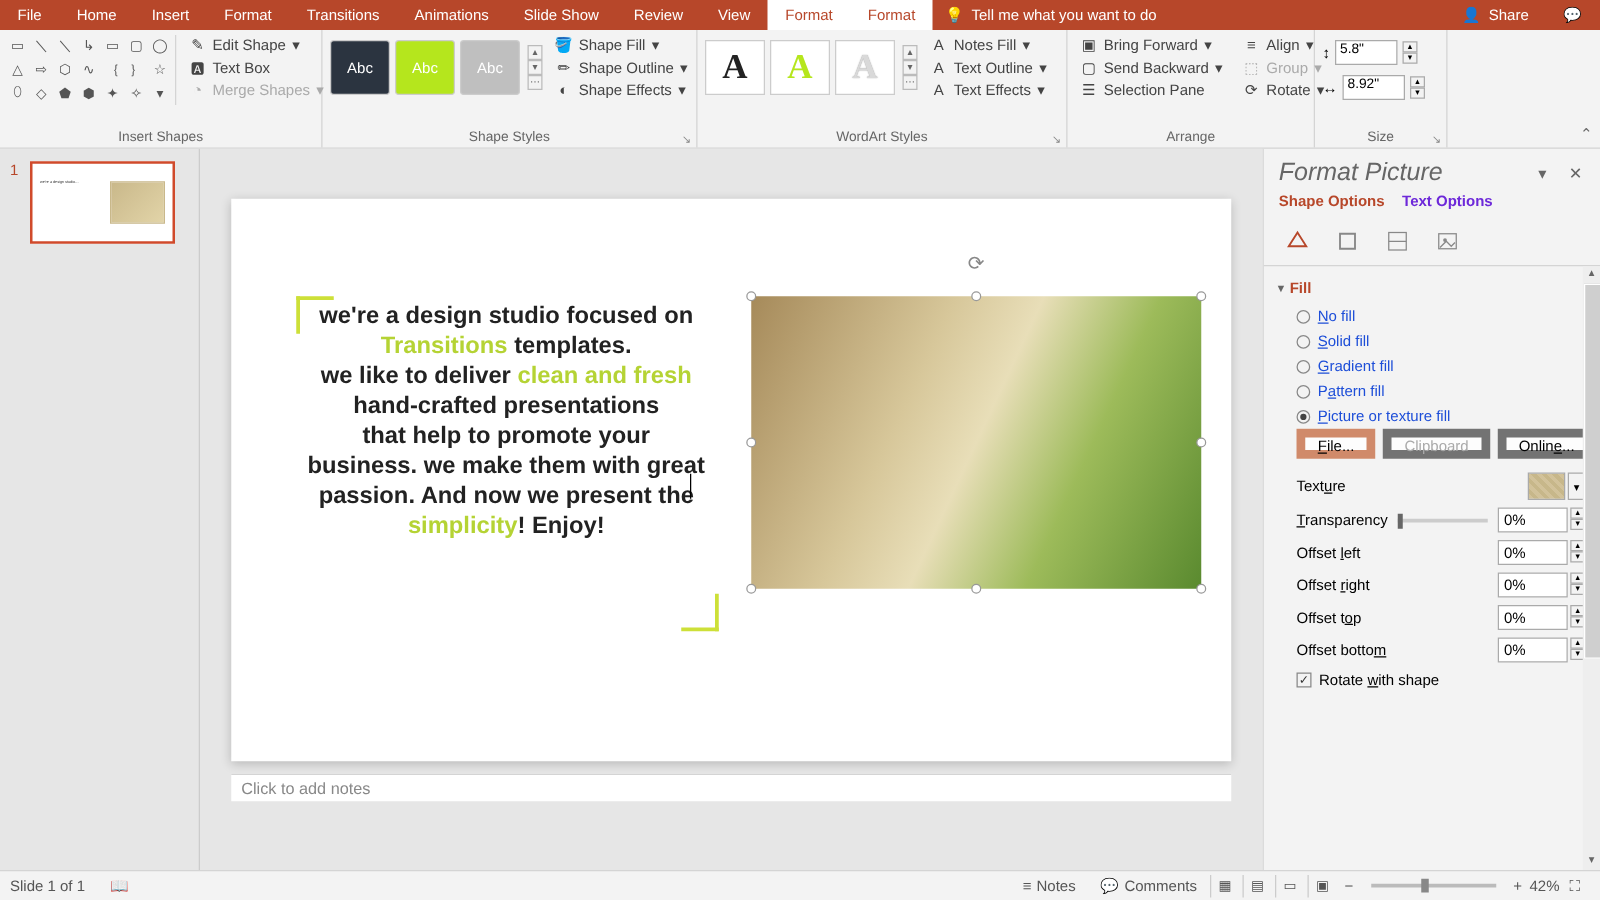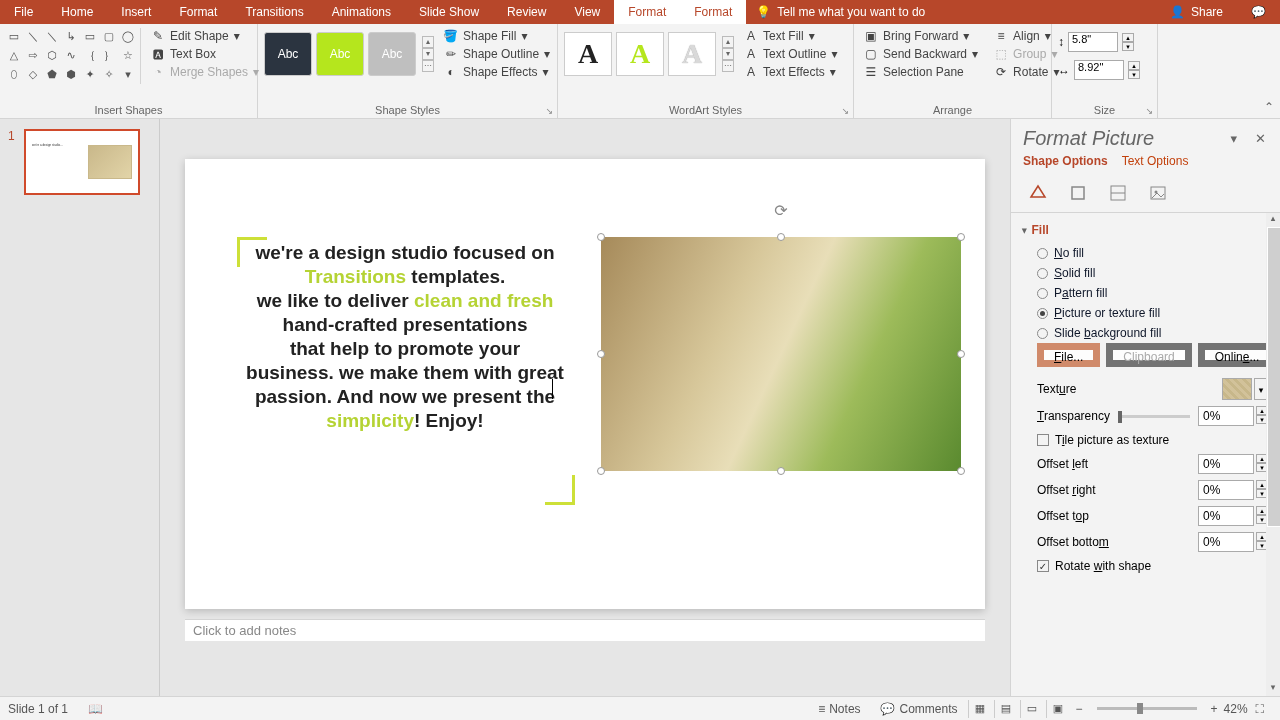--- a/index.html
+++ b/index.html
@@ -77,29 +77,29 @@
 .rot-handle { position: absolute; left: 50%; top: -36px; transform: translateX(-50%); color: #888; font-size: 16px; }
 
 .notes-bar { width: 800px; height: 22px; background: #fff; border-top: 1px solid #d4d4d4; color: #888; font-size: 13px; padding: 3px 8px; margin-top: 10px; text-align: left; }
 
 
 .pane { width: 270px; background: #f3f3f3; border-left: 1px solid #d4d4d4; display: flex; flex-direction: column; }
 .pane-header { display: flex; align-items: center; justify-content: space-between; padding: 8px 10px 4px 12px; }
 .pane-title { font-size: 20px; color: #666; font-style: italic; }
 .pane-close { font-size: 13px; color: #666; cursor: pointer; padding: 0 4px; }
 .pane-tabs { display: flex; gap: 14px; padding: 0 12px 6px 12px; font-size: 12px; }
-.pane-tab { color: #c2410c; cursor: pointer; }
+.pane-tab { color: #6d28d9; cursor: pointer; font-weight: bold; }
 .pane-tab.active { color: #b7472a; font-weight: bold; }
 .pane-icons { display: flex; gap: 10px; padding: 6px 12px; }
 .pane-icon { width: 30px; height: 26px; border: 1px solid transparent; display: flex; align-items: center; justify-content: center; color: #666; }
 .pane-icon.active { color: #b7472a; }
 .pane-body { flex: 1; overflow-y: auto; padding: 4px 12px 12px 12px; position: relative; border-top: 1px solid #d4d4d4; }
 .section-head { font-size: 12px; font-weight: bold; color: #b7472a; padding: 6px 0; cursor: pointer; }
 .section-head .tri { display: inline-block; transform: rotate(90deg); font-size: 9px; margin-right: 4px; color: #666; }
-.radio-row { display: flex; align-items: center; gap: 6px; padding: 3px 0 3px 14px; font-size: 12px; color: #0f172a; }
+.radio-row { display: flex; align-items: center; gap: 6px; padding: 3px 0 3px 14px; font-size: 12px; color: #1d4ed8; }
 .radio { width: 11px; height: 11px; border: 1px solid #888; border-radius: 50%; display: inline-flex; align-items: center; justify-content: center; }
 .radio.checked::after { content: ""; width: 5px; height: 5px; background: #444; border-radius: 50%; }
 .sub-label { font-size: 12px; color: #333; padding: 6px 0 4px 14px; }
 .btn-row { display: flex; gap: 6px; padding: 0 0 8px 14px; }
 .pbtn { height: 24px; padding: 0 10px; border: 7px solid #737373; background: #fdfdfd; font-size: 12px; cursor: pointer; }
 .pbtn.primary { border-color: #d08a6a; }
 .field-row { display: flex; align-items: center; justify-content: space-between; padding: 3px 0 3px 14px; font-size: 12px; }
 .field-row .val { width: 56px; height: 20px; border: 1px solid #aaa; background: #fff; padding: 0 4px; display: flex; align-items: center; }
 .field-row .spin { display: flex; flex-direction: column; margin-left: 2px; }
 .field-row .spin div { width: 12px; height: 9px; border: 1px solid #aaa; font-size: 7px; text-align: center; line-height: 7px; }
@@ -218,21 +218,21 @@
         <div class="wa wa1">A</div>
         <div class="wa wa2">A</div>
         <div class="wa wa3">A</div>
         <div class="style-ctrl">
           <div class="small-arrow">▴</div>
           <div class="small-arrow">▾</div>
           <div class="small-arrow">⋯</div>
         </div>
       </div>
       <div style="display:flex;flex-direction:column;gap:2px">
-        <div class="rbtn"><span class="ic">A</span><span>Text Fill</span> ▾</div>
+        <div class="rbtn"><span class="ic">A</span><span>Notes Fill</span> ▾</div>
         <div class="rbtn"><span class="ic">A</span><span>Text Outline</span> ▾</div>
         <div class="rbtn"><span class="ic">A</span><span>Text Effects</span> ▾</div>
       </div>
     </div>
     <div class="ribbon-group-label">WordArt Styles</div>
     <div class="ribbon-expand">↘</div>
   </div>
 
   <div class="ribbon-group" style="width:198px">
     <div style="display:flex;gap:8px">
@@ -360,29 +360,29 @@
       <div class="radio-row">
           <span class="radio"></span>
           <span><span class="u">N</span>o fill</span>
         </div>
       <div class="radio-row">
           <span class="radio"></span>
           <span><span class="u">S</span>olid fill</span>
         </div>
       <div class="radio-row">
           <span class="radio"></span>
+          <span><span class="u">G</span>radient fill</span>
+        </div>
+      <div class="radio-row">
+          <span class="radio"></span>
           <span>P<span class="u">a</span>ttern fill</span>
         </div>
       <div class="radio-row">
           <span class="radio checked"></span>
           <span><span class="u">P</span>icture or texture fill</span>
-        </div>
-      <div class="radio-row">
-          <span class="radio"></span>
-          <span>Slide <span class="u">b</span>ackground fill</span>
         </div>
 
       <div class="btn-row">
         <button class="pbtn primary"><span class="u">F</span>ile...</button>
         <button class="pbtn" style="color:#aaa">Clipboard</button>
         <button class="pbtn">Onlin<span class="u">e</span>...</button>
       </div>
 
       <div class="field-row">
         <span>Text<span class="u">u</span>re</span>
@@ -399,24 +399,20 @@
           </div>
         <div style="display:flex">
             <div class="val">0%</div>
             <div class="spin">
               <div>▴</div>
               <div>▾</div>
             </div>
           </div>
       </div>
 
-      <div class="chk-row">
-          <span class="chk"></span>
-          <span>T<span class="u">i</span>le picture as texture</span>
-        </div>
 
       <div class="field-row">
           <span>Offset <span class="u">l</span>eft</span>
           <div style="display:flex">
             <div class="val">0%</div>
             <div class="spin">
               <div>▴</div>
               <div>▾</div>
             </div>
           </div>

